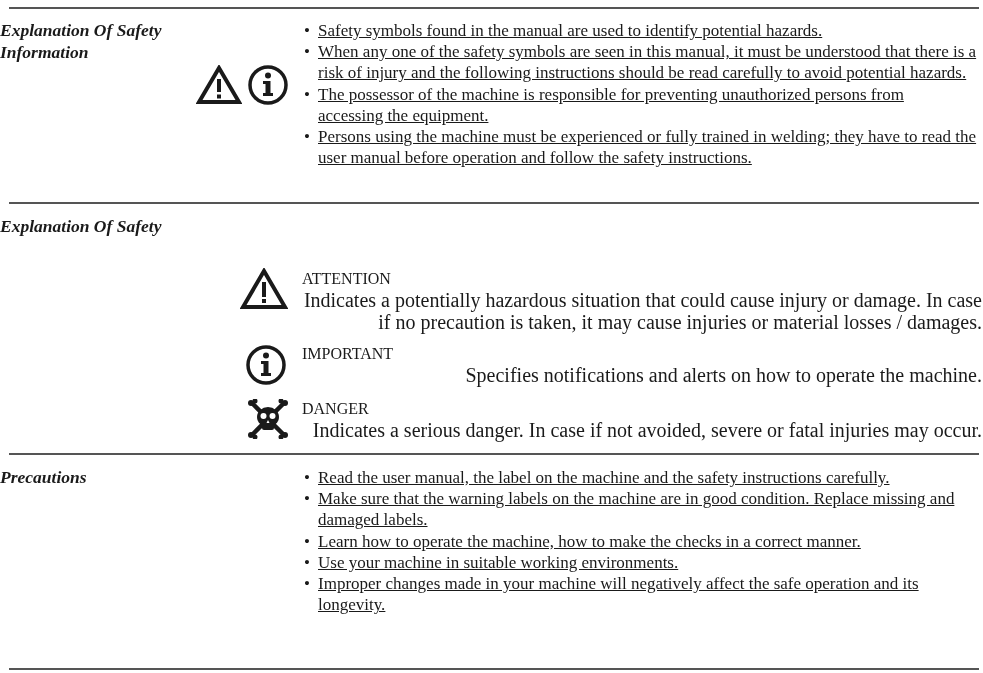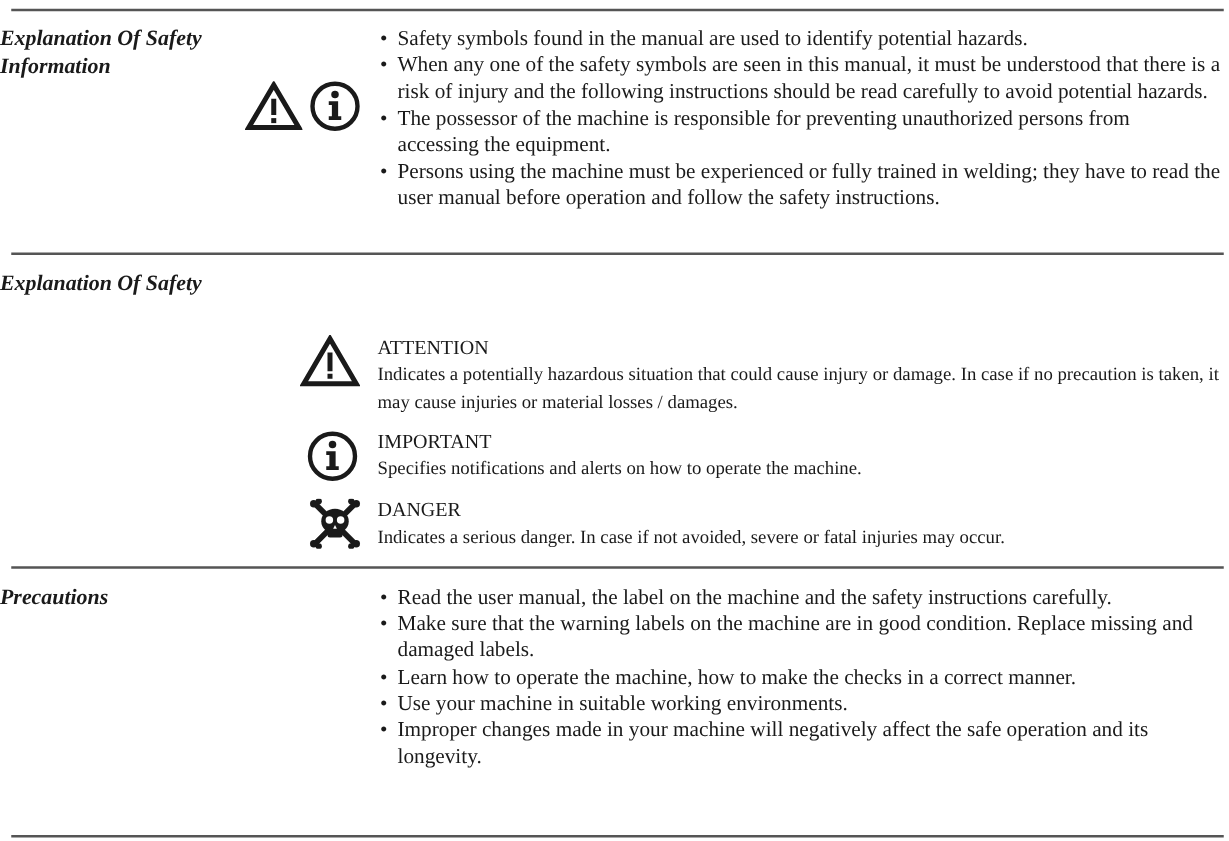--- a/index.html
+++ b/index.html
@@ -3,27 +3,27 @@
 <meta charset="utf-8">
 <style>
   html, body { margin: 0; padding: 0; background: #ffffff; }
   body { width: 983px; height: 673px; position: relative; overflow: hidden;
          font-family: "Liberation Serif", "DejaVu Serif", serif; color: #1a1a1a; }
   .rule { position: absolute; left: 9px; width: 970px; height: 1.5px; background: #555; }
   .section { position: absolute; left: 0; width: 983px; }
   .label { position: absolute; left: 0; width: 288px; text-align: left;
            font-style: italic; font-weight: bold; font-size: 17.5px; line-height: 21.5px; }
   ul.bullets { position: absolute; left: 302px; margin: 0; padding: 0; list-style: none;
-               font-size: 17px; line-height: 21.2px; width: 680px; }
+               font-size: 17px; line-height: 21.2px; width: 680px; text-decoration: underline; }
   ul.bullets li { position: relative; padding-left: 16px; }
   ul.bullets li::before { content: "\2022"; position: absolute; left: 2px; top: 0; }
   .icon { position: absolute; }
   .sym-row { position: absolute; left: 240px; width: 740px; }
   .sym-title { position: absolute; left: 62px; top: 0; font-weight: normal; font-size: 16px; line-height: 22px; }
-  .sym-desc { position: absolute; left: 62px; top: 22px; font-size: 15px; line-height: 21.5px; width: 680px; }
+  .sym-desc { position: absolute; left: 62px; top: 22px; font-size: 20px; line-height: 21.5px; width: 680px; text-align: right; }
 </style>
 </head>
 <body>
 
 <div class="rule" style="top:7px;"></div>
 
 <div class="section" style="top:20px;">
   <div class="label">
     <div>Explanation Of Safety</div>
     <div>Information</div>

